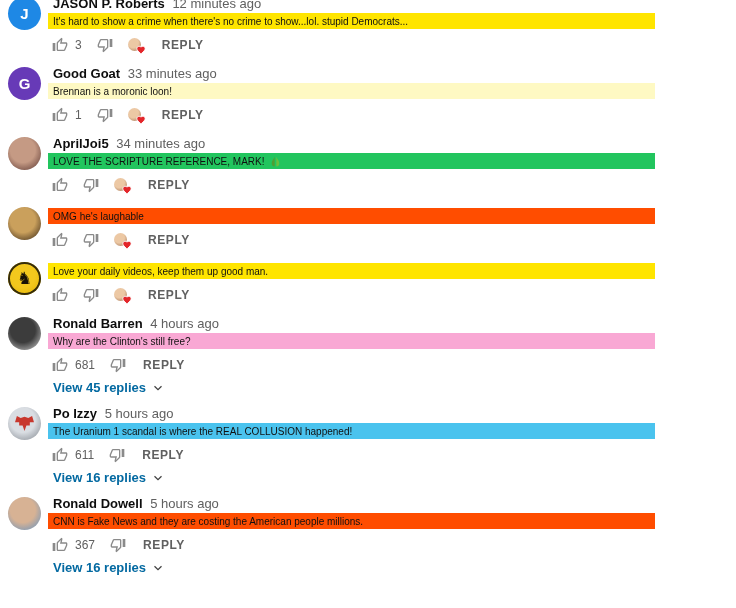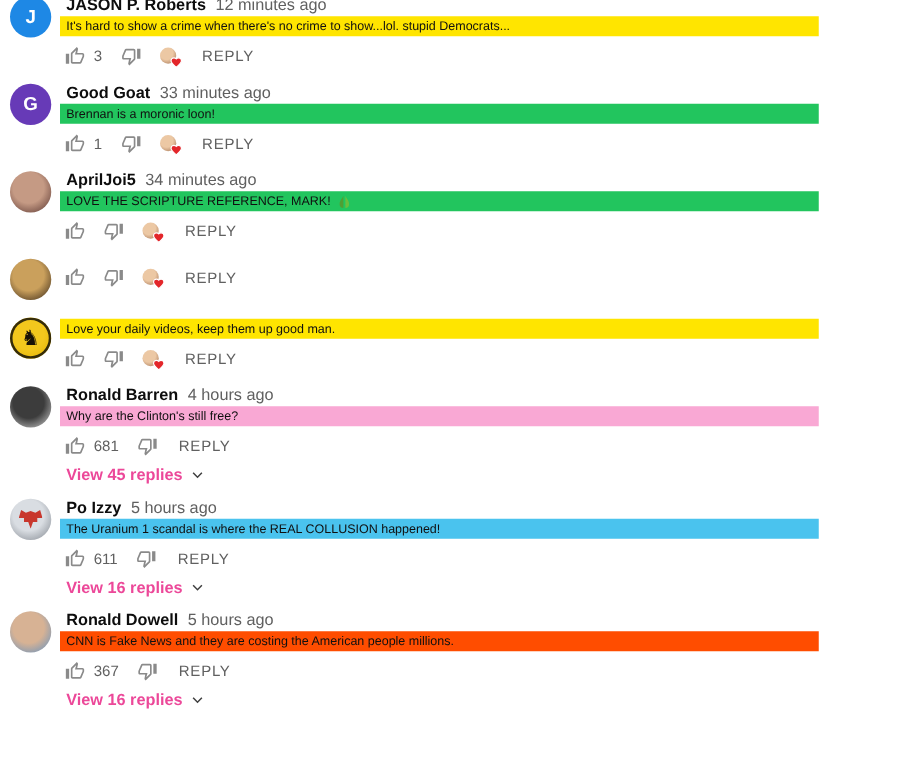--- a/index.html
+++ b/index.html
@@ -37,25 +37,25 @@
   .count{font-size:12px;color:#606060;margin-left:7px;}
   .dislike{margin-left:15px;}
   .heart{position:relative;width:17px;height:15px;margin-left:15px;display:inline-block;}
   .mini-avatar{
     position:absolute;left:0;top:0;width:13px;height:13px;border-radius:50%;
     background:radial-gradient(circle at 40% 35%,#ecc8a4 0 45%,#9a6a4c);
   }
   .heart-ic{position:absolute;right:-1px;bottom:-2px;}
   .reply{
     margin-left:17px;background:none;border:0;padding:0;cursor:pointer;
-    font-family:inherit;font-size:12px;font-weight:400;color:#606060;letter-spacing:.6px;
+    font-family:inherit;font-size:12px;font-weight:700;color:#606060;letter-spacing:.6px;
   }
   .view-replies{
     display:flex;align-items:center;height:16px;margin-top:6px;padding-left:5px;
-    font-size:13px;font-weight:700;color:#ec4899;cursor:pointer;
+    font-size:13px;font-weight:700;color:#0369a1;cursor:pointer;
   }
   .view-replies .chev{margin-left:6px;margin-top:2px;}
 </style>
 </head>
 <body>
 
 <div class="page">
   <div class="list">
   <div class="comment">
     <div class="avatar" style="background: rgb(30, 136, 229);">
@@ -98,21 +98,21 @@
   <div class="comment">
     <div class="avatar" style="background: rgb(103, 58, 183);">
       <span class="initial">G</span>
 
     </div>
     <div class="content">
       <div class="header">
         <span class="author">Good Goat</span>
         <span class="time">33 minutes ago</span>
       </div>
-      <div class="bar" style="background: #22c55e;">
+      <div class="bar" style="background: #fef9c3;">
         <span>Brennan is a moronic loon!</span>
 
       </div>
       <div class="actions">
         <button class="icon-btn">
           <svg width="16" height="16" viewBox="0 0 24 24" fill="#8a8a8a">
             <path d="M9 21h9c.83 0 1.54-.5 1.84-1.22l3.02-7.05c.09-.23.14-.47.14-.73v-2c0-1.1-.9-2-2-2h-6.31l.95-4.57.03-.32c0-.41-.17-.79-.44-1.06L14.17 1 7.59 7.59C7.22 7.95 7 8.45 7 9v10c0 1.1.9 2 2 2zm0-12l4.34-4.34L12 10h9v2l-3 7H9V9zM1 9h4v12H1z"></path>
           </svg>
         </button>
         <span class="count">1</span>
@@ -177,20 +177,24 @@
     </div>
   </div>
 
   <div class="comment">
     <div class="avatar" style="background: radial-gradient(circle at 45% 40%, rgb(202, 160, 92) 0px, rgb(202, 160, 92) 46%, rgb(46, 31, 18) 100%);">
       
       
       
     </div>
     <div class="content">
+      <div class="bar" style="background: rgb(255, 77, 0);">
+        <span>OMG he's laughable</span>
+
+      </div>
       <div class="actions">
         <button class="icon-btn">
           <svg width="16" height="16" viewBox="0 0 24 24" fill="#8a8a8a">
             <path d="M9 21h9c.83 0 1.54-.5 1.84-1.22l3.02-7.05c.09-.23.14-.47.14-.73v-2c0-1.1-.9-2-2-2h-6.31l.95-4.57.03-.32c0-.41-.17-.79-.44-1.06L14.17 1 7.59 7.59C7.22 7.95 7 8.45 7 9v10c0 1.1.9 2 2 2zm0-12l4.34-4.34L12 10h9v2l-3 7H9V9zM1 9h4v12H1z"></path>
           </svg>
         </button>
 
         <button class="icon-btn dislike">
           <svg width="16" height="16" viewBox="0 0 24 24" fill="#8a8a8a">
             <path d="M15 3H6c-.83 0-1.54.5-1.84 1.22l-3.02 7.05c-.09.23-.14.47-.14.73v2c0 1.1.9 2 2 2h6.31l-.95 4.57-.03.32c0 .41.17.79.44 1.06L9.83 23l6.59-6.59c.36-.36.58-.86.58-1.41V5c0-1.1-.9-2-2-2zm0 12l-4.34 4.34L12 14H3v-2l3-7h9v10zm4-12h4v12h-4z"></path>

